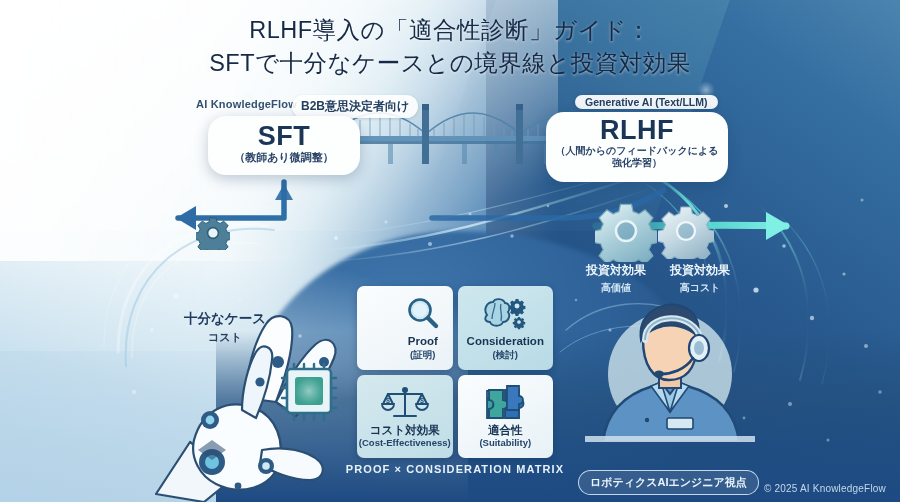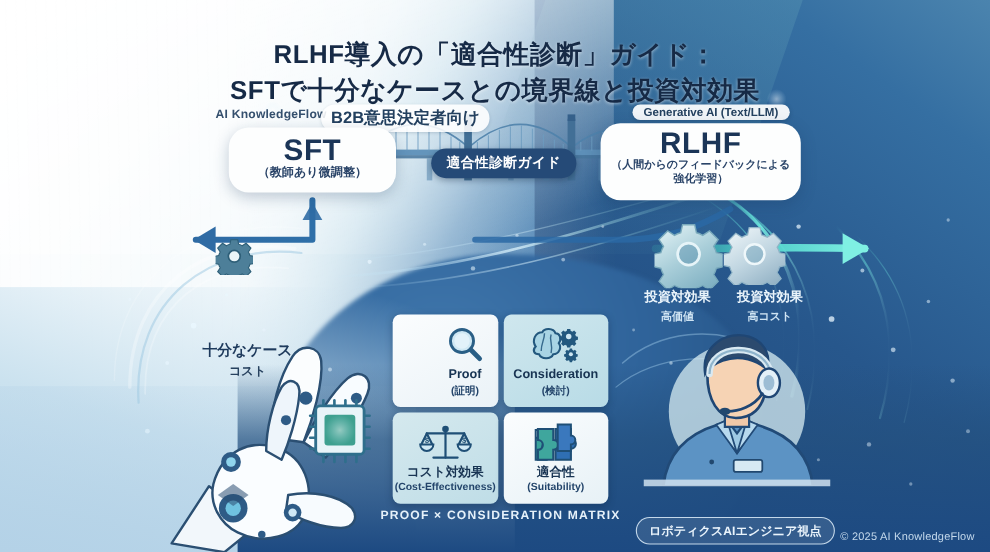--- a/index.html
+++ b/index.html
@@ -30,29 +30,29 @@
     background:linear-gradient(10deg,#b4d2e7,rgba(180,210,231,0));}
   .bg-midblob{position:absolute;left:27%;top:46%;width:50%;height:62%;
     border-radius:48% 52% 40% 60%/60% 45% 55% 40%;
     background:radial-gradient(ellipse at 35% 25%,#3f76ab 0%,#2f639a 45%,#275688 75%,#23507f 100%);
     filter:blur(2px);}
   .bg-botdark{position:absolute;left:24%;bottom:0;width:76%;height:34%;
     background:linear-gradient(0deg,#1d4a82 0%,rgba(35,80,127,.7) 60%,rgba(35,80,127,0) 100%);}
 
   
   .title{position:absolute;left:0;top:14px;width:900px;text-align:center;
-    color:#162a46;font-size:23.5px;font-weight:bold;line-height:1.42;
-    letter-spacing:.5px;text-shadow:0 1px 3px rgba(255,255,255,.55);margin-top:19px;}
+    color:#162a46;font-size:23.5px;font-weight:normal;line-height:1.42;
+    letter-spacing:.5px;text-shadow:0 1px 3px rgba(255,255,255,.55);}
   .title .l2{display:block;}
 
   
   .kf-label{position:absolute;left:196px;top:98px;font-size:11px;color:#35506e;
     font-weight:600;letter-spacing:.2px;}
   .pill{position:absolute;border-radius:999px;font-weight:bold;white-space:nowrap;}
-  .pill-b2b{left:292px;top:95px;padding:3px 9px;font-size:15px;
+  .pill-b2b{left:292px;top:95px;padding:3px 9px;font-size:12px;
     background:rgba(255,255,255,.88);color:#23405f;
     box-shadow:0 1px 3px rgba(20,50,80,.18);}
   .pill-gen{left:575px;top:95px;padding:1px 10px;font-size:10.5px;
     background:rgba(255,255,255,.93);color:#24415f;
     box-shadow:0 1px 4px rgba(10,35,65,.28);}
 
   
   .bridge{position:absolute;left:330px;top:100px;width:248px;height:72px;}
 
   
@@ -296,21 +296,20 @@
     <div class="node-title">SFT</div>
     <div class="node-sub">（教師あり微調整）</div>
   </div>
 
   <div class="node node-rlhf">
     <div class="node-title">RLHF</div>
     <div class="node-sub">（人間からのフィードバックによる</div>
     <div class="node-sub">強化学習）</div>
   </div>
 
-  <div class="pill pill-guide">適合性診断ガイド</div>
 
   <svg class="gear-left" width="34" height="34" viewBox="0 0 34 34">
     <g transform="translate(17,17)">
       <g fill="#4d7f99" stroke="#2e5f78" stroke-width="1">
         <path d="M-3.1 -15 h6.2 l.9 4.1 a11.6 11.6 0 0 1 3.2 1.35 l3.5-2.3 4.4 4.4 -2.3 3.5 a11.6 11.6 0 0 1 1.35 3.2 l4.1 .9 v6.2 l-4.1 .9 a11.6 11.6 0 0 1 -1.35 3.2 l2.3 3.5 -4.4 4.4 -3.5-2.3 a11.6 11.6 0 0 1 -3.2 1.35 l-.9 4.1 h-6.2 l-.9-4.1 a11.6 11.6 0 0 1 -3.2-1.35 l-3.5 2.3 -4.4-4.4 2.3-3.5 a11.6 11.6 0 0 1 -1.35-3.2 l-4.1-.9 v-6.2 l4.1-.9 a11.6 11.6 0 0 1 1.35-3.2 l-2.3-3.5 4.4-4.4 3.5 2.3 a11.6 11.6 0 0 1 3.2-1.35 z"></path>
       </g>
       <circle r="5.4" fill="#eaf5f8" stroke="#2e5f78" stroke-width="1.6"></circle>
     </g>
   </svg>
   <div class="lbl-left">

